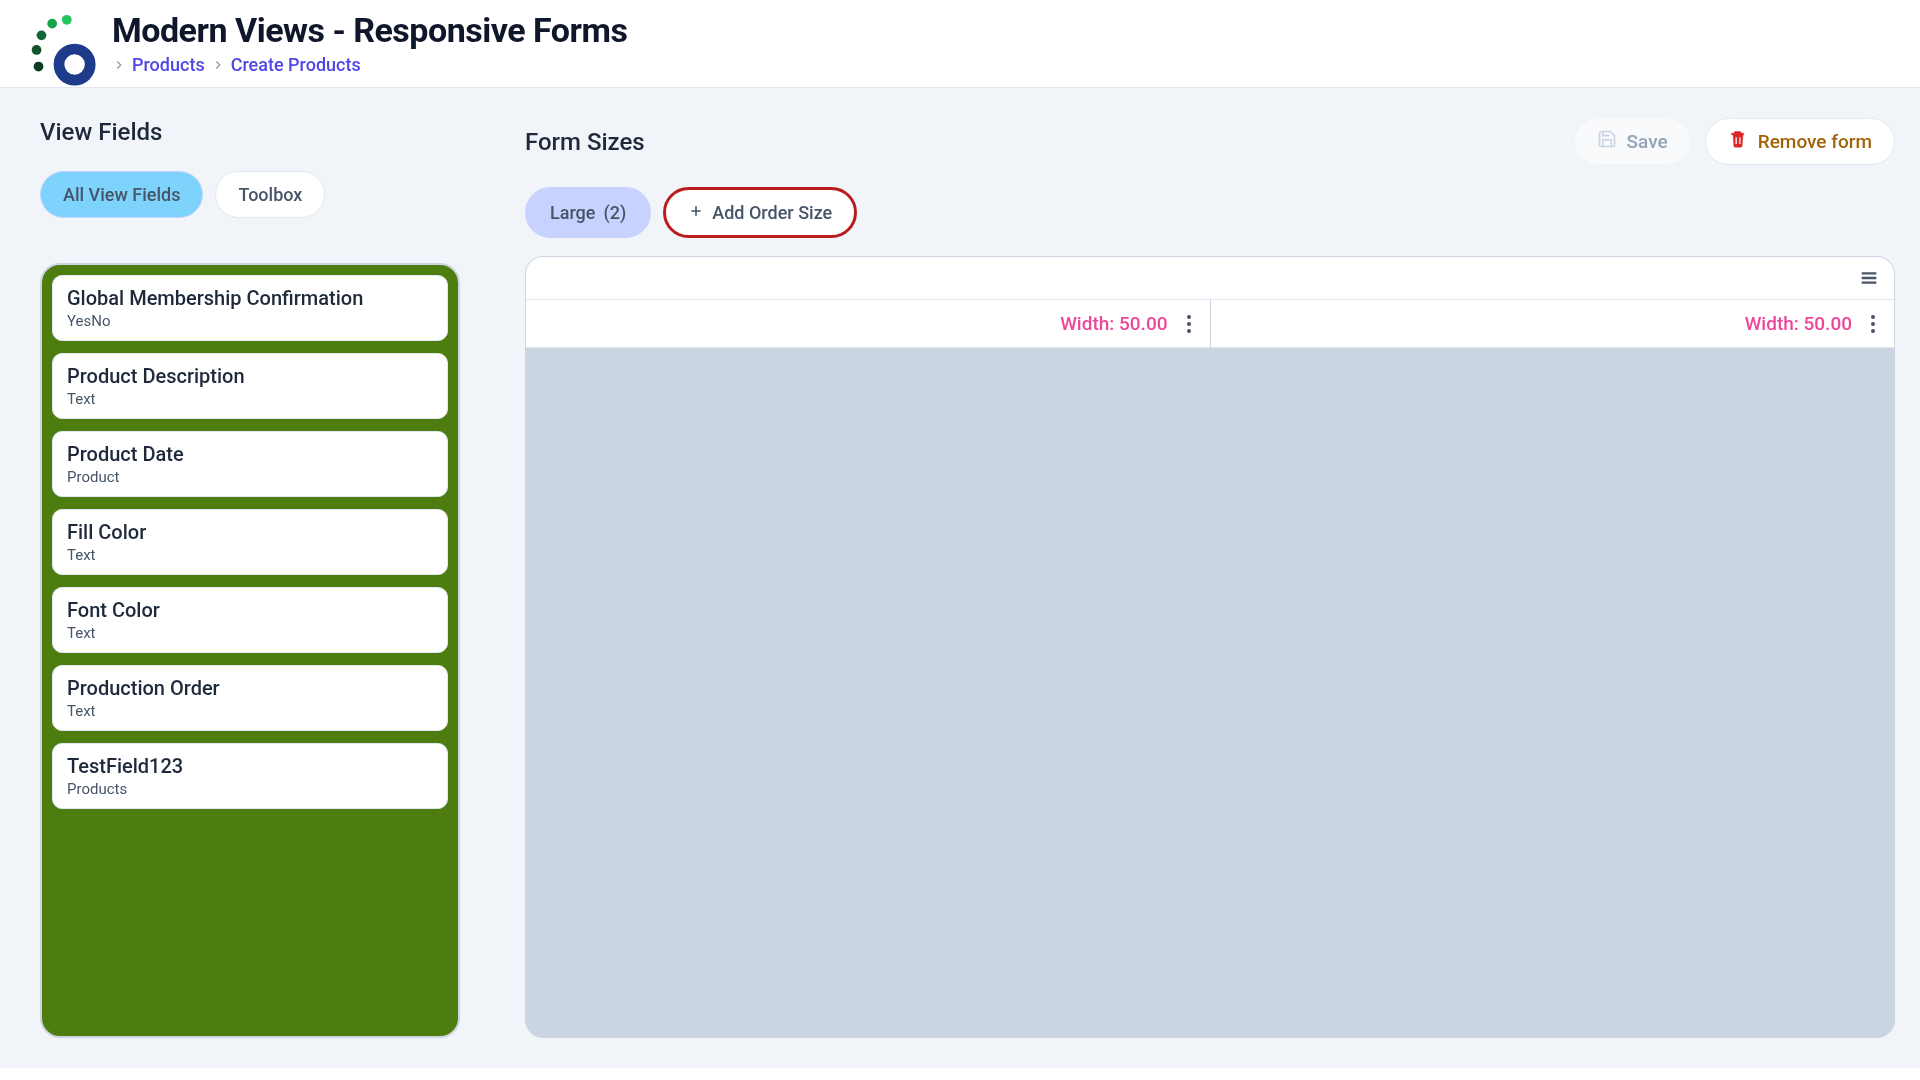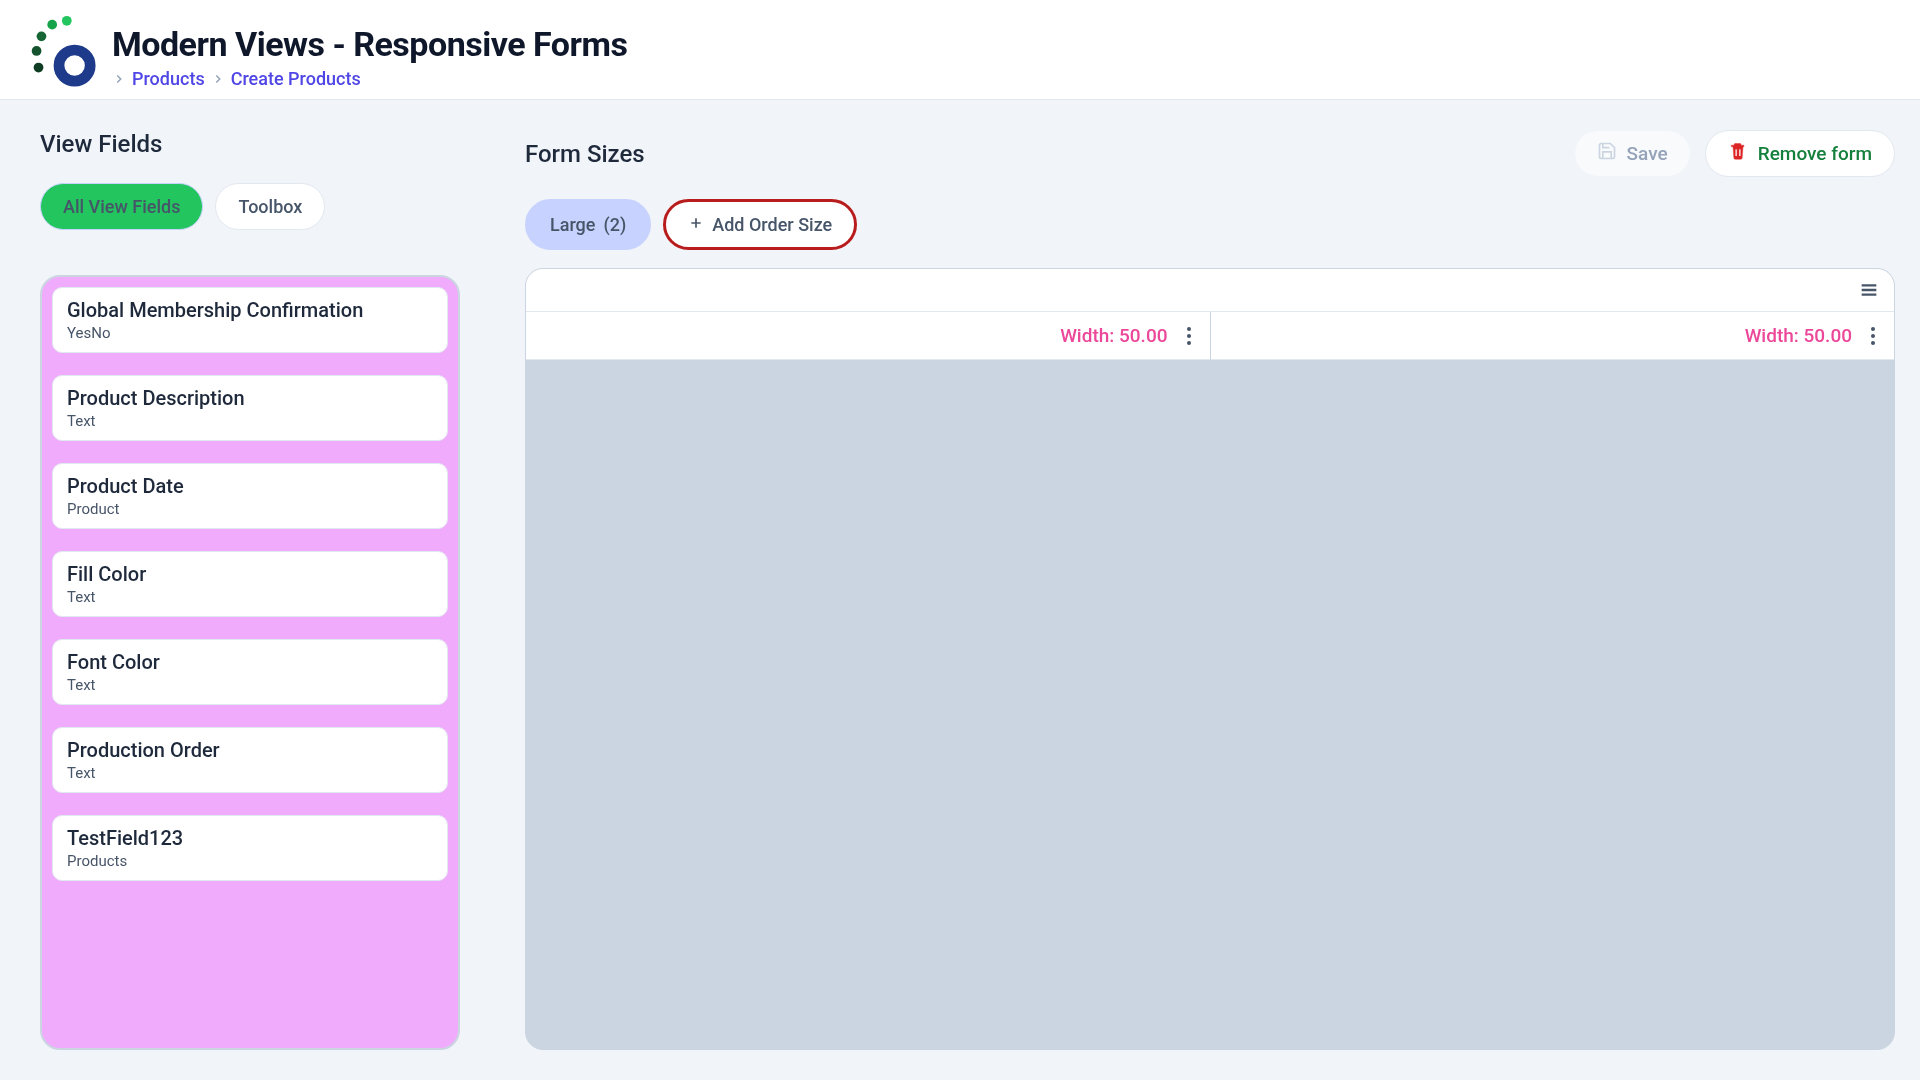--- a/index.html
+++ b/index.html
@@ -6,61 +6,61 @@
     body { 
       font-family: -apple-system, BlinkMacSystemFont, "Segoe UI", Roboto, Helvetica, Arial, sans-serif;
       background: #fff;
       width: 1920px;
       height: 1080px;
       overflow: hidden;
       color: #1e293b;
     }
     .header {
       display: flex;
-      align-items: flex-end;
+      align-items: flex-start;
       padding: 10px 20px;
       background: #fff;
       border-bottom: 1px solid #e2e8f0;
-      height: 100px;
+      height: 88px;
     }
     .logo { width: 78px; height: 78px; display: flex; align-items: center; justify-content: center; margin-right: 14px; }
     .header-title-wrap { display: flex; flex-direction: column; }
     .page-title { font-size: 34px; font-weight: 700; color: #0f172a; letter-spacing: -0.5px; }
     .breadcrumb { display: flex; align-items: center; gap: 6px; margin-top: 4px; font-size: 18px; }
     .breadcrumb a { color: #4f46e5; text-decoration: none; font-weight: 500; }
     .chev { display: inline-flex; align-items: center; }
     .chev svg { width: 14px; height: 14px; stroke: #94a3b8; }
     .layout { display: flex; height: calc(100% - 100px); background: #f1f5f9; padding: 0; }
     .left-panel { width: 500px; padding: 30px 40px 30px 40px; display: flex; flex-direction: column; }
     .panel-title { font-size: 24px; font-weight: 500; color: #1e293b; margin-bottom: 25px; }
     .pill-row { display: flex; gap: 12px; margin-bottom: 45px; }
     .pill { 
       padding: 12px 22px; border-radius: 999px; font-size: 18px; font-weight: 500;
       cursor: pointer; border: 1px solid #e2e8f0; background: #fff; color: #475569;
     }
-    .pill.active { background: #22c55e; border-color: #c7d2fe; color: #475569; }
+    .pill.active { background: #7dd3fc; border-color: #c7d2fe; color: #475569; }
     .field-list-container {
       border: 2px solid #cbd5e1; border-radius: 20px; padding: 10px 10px;
-      display: flex; flex-direction: column; gap: 22px; flex: 1; background: #f0abfc;
+      display: flex; flex-direction: column; gap: 12px; flex: 1; background: #4d7c0f;
     }
     .field-card {
       background: #fff; border-radius: 10px; border: 1px solid #e2e8f0;
       padding: 10px 14px; cursor: grab;
     }
     .field-name { font-size: 20px; font-weight: 500; color: #1e293b; line-height: 1.2; }
     .field-type { font-size: 15px; color: #475569; margin-top: 2px; }
     .right-panel { flex: 1; padding: 30px 25px 30px 25px; display: flex; flex-direction: column; }
     .right-header-row { display: flex; align-items: center; justify-content: space-between; margin-bottom: 22px; text-align: right; }
     .action-btns { display: flex; gap: 14px; }
     .btn { 
       display: flex; align-items: center; gap: 10px; padding: 10px 22px; border-radius: 999px; 
       font-size: 19px; font-weight: 500; cursor: pointer; border: 1px solid #e2e8f0; background: #fff;
     }
     .btn-save { color: #94a3b8; background: #f8fafc; border-color: #f1f5f9; cursor: not-allowed; }
-    .btn-remove { color: #15803d; }
+    .btn-remove { color: #a16207; }
     .btn svg { width: 20px; height: 20px; }
     .form-tabs-row { display: flex; gap: 12px; align-items: center; margin-bottom: 18px; }
     .form-pill {
       padding: 12px 22px; border-radius: 999px; font-size: 18px; font-weight: 500;
       border: 3px solid #b91c1c; background: #fff; color: #475569; cursor: pointer;
       display: flex; align-items: center; gap: 8px;
     }
     .form-pill.active { background: #c7d2fe; border-color: #c7d2fe; }
     .form-container {
       border: 1px solid #cbd5e1; border-radius: 18px; overflow: hidden; flex: 1;

